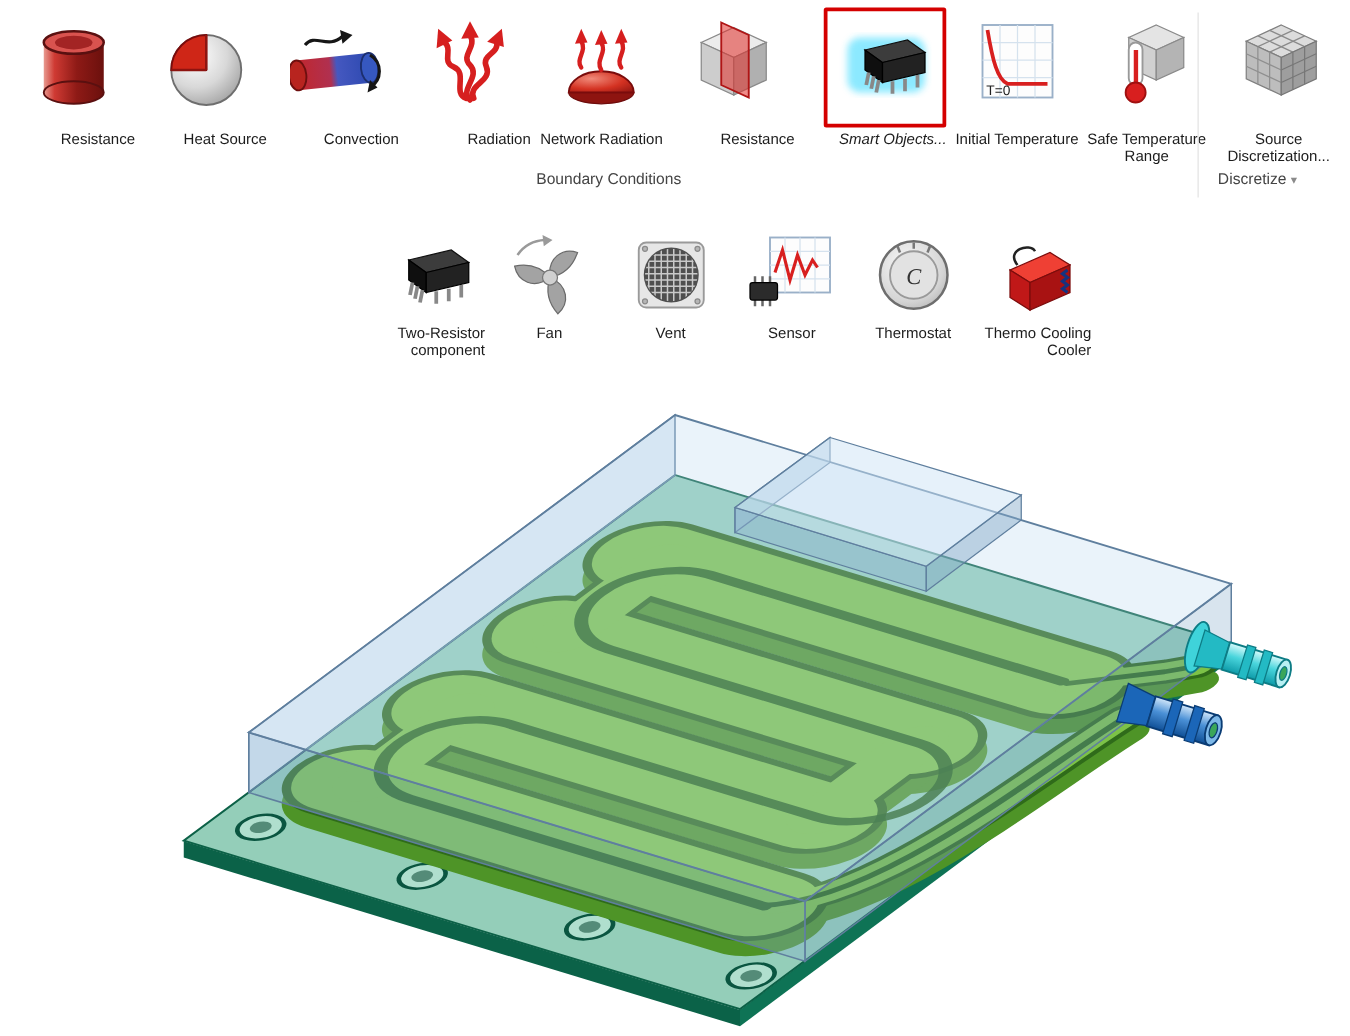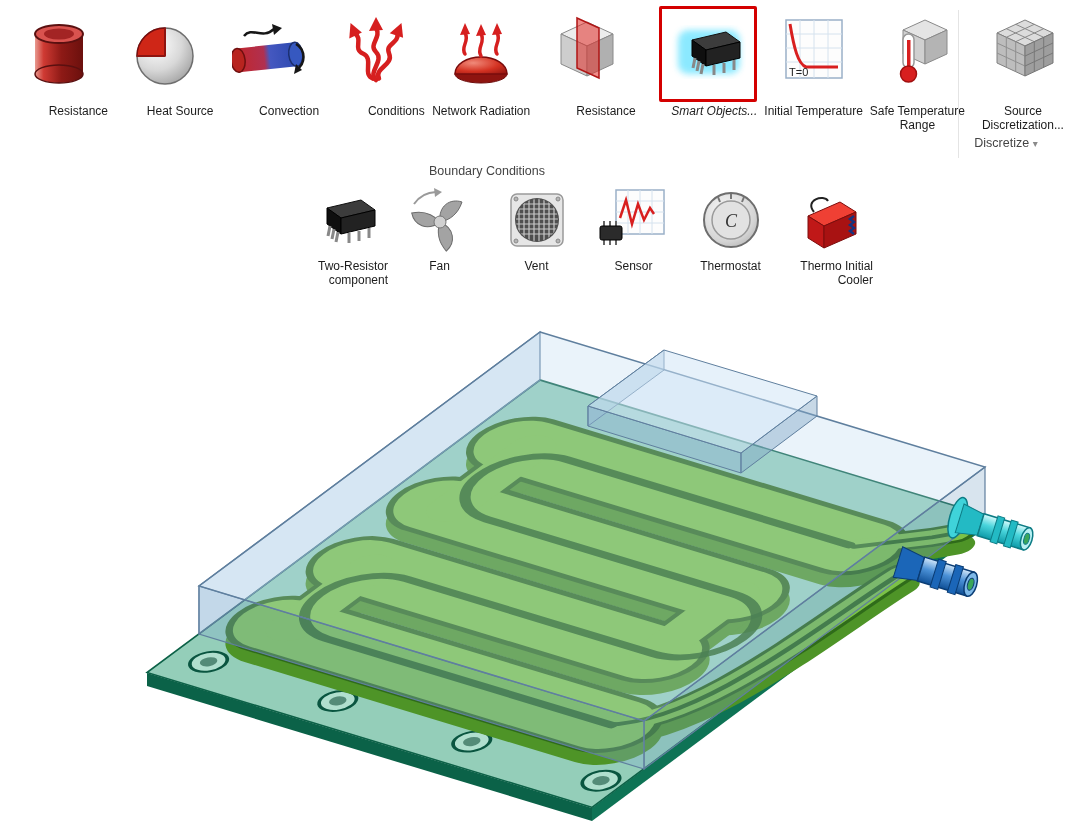--- a/index.html
+++ b/index.html
@@ -12,21 +12,21 @@
   .ribbon { position:relative; height:170px; padding:6px 6px 0 6px; background:#fff; }
   .ribbon-items { display:flex; justify-content:space-between; align-items:flex-start; }
   .ritem { width:102px; display:flex; flex-direction:column; align-items:flex-end; cursor:default; }
   .ritem--wide { width:118px;font-style:italic; }
   .iconbox { height:96px; display:flex; align-items:center; justify-content:center;
              border:3px solid transparent; border-radius:2px; padding:2px 8px; }
   .iconbox--highlight { border-color:#d40000; }
   .rlabel { margin-top:2px; font-size:12px; line-height:1.2; text-align:center; color:#1c1c1c; }
   .group-row { position:relative; height:22px; margin-top:1px; }
   .group-label { position:absolute; top:2px; font-size:12.5px; color:#444; text-align:center; }
-  .gl-bc { left:0; width:962px;margin-top:28px; }
+  .gl-bc { left:0; width:962px; }
   .gl-disc { right:2px; width:132px; }
   .disc-caret { color:#8a8a8a; font-size:10px; }
   .vdivider { position:absolute; left:958px; top:10px; height:148px; width:1px; background:#e4e4e4; }
   
   .gallery { height:140px; padding-top:8px; background:#fff; }
   .gallery-items { display:flex; margin-left:294px; }
   .gitem { width:97px; display:flex; flex-direction:column; align-items:center;
            border:3px solid transparent; padding:2px 0; }
   .gitem--highlight { border-color:#d40000; }
   .gibox { height:76px; display:flex; align-items:center; justify-content:center; }
@@ -145,21 +145,21 @@
               <path d="M38 66 C29 58 47 47 38 38 C30 30 44 24 38 14"></path>
               <polygon points="31,17 38,3 45,16" fill="#d61f1f" stroke="none"></polygon>
             </g>
             <g transform="rotate(22 38 72)">
               <path d="M38 64 C29 56 47 46 38 37 C30 29 44 24 38 15"></path>
               <polygon points="31,18 38,4 45,17" fill="#d61f1f" stroke="none"></polygon>
             </g>
           </g>
         </svg>
       </div>
-      <div class="rlabel">Conditions</div>
+      <div class="rlabel">Radiation</div>
     </div>
 
     <div class="ritem">
       <div class="iconbox">
         <svg width="76" height="80" viewBox="0 0 76 80">
           <ellipse cx="38" cy="60" rx="26" ry="9" fill="#8e1410" stroke="#6e0c0c"></ellipse>
           <path d="M12 60 A26 17 0 0 1 64 60 Z" fill="url(#gRedDome)" stroke="#7a0c0c" stroke-width="1.5"></path>
           <g stroke="#d61f1f" fill="none" stroke-width="3.5" stroke-linecap="round">
             <path d="M22 40 C17 33 27 27 22 19"></path>
               <path d="M38 42 C33 34 43 28 38 20"></path>
@@ -404,21 +404,21 @@
         <svg width="76" height="70" viewBox="0 0 76 70">
           <g transform="translate(4,6)">
             <path d="M20 20 C10 8 30 2 34 9" stroke="#222" stroke-width="2" fill="none"></path>
             <polygon points="14,24 46,10 62,20 30,34" fill="#ef4034" stroke="#7c0c0c"></polygon>
             <polygon points="14,24 30,34 30,56 14,46" fill="#c01818" stroke="#7c0c0c"></polygon>
             <polygon points="30,34 62,20 62,42 30,56" fill="#a81212" stroke="#7c0c0c"></polygon>
             <polyline points="60,24 56,27 60,30 56,33 60,36 56,39 60,42" fill="none" stroke="#16337f" stroke-width="2.5"></polyline>
           </g>
         </svg>
       </div>
-      <div class="glabel">Thermo Initial Cooler</div>
+      <div class="glabel">Thermo Cooling Cooler</div>
     </div>
 
   </div>
 </div>
 
 <div class="viewport">
   <svg width="1080" height="519" viewBox="0 0 1080 519">
 
     <g>
       <polygon points="147,363 592,498 592,511 147,376" fill="#0b6248"></polygon>

